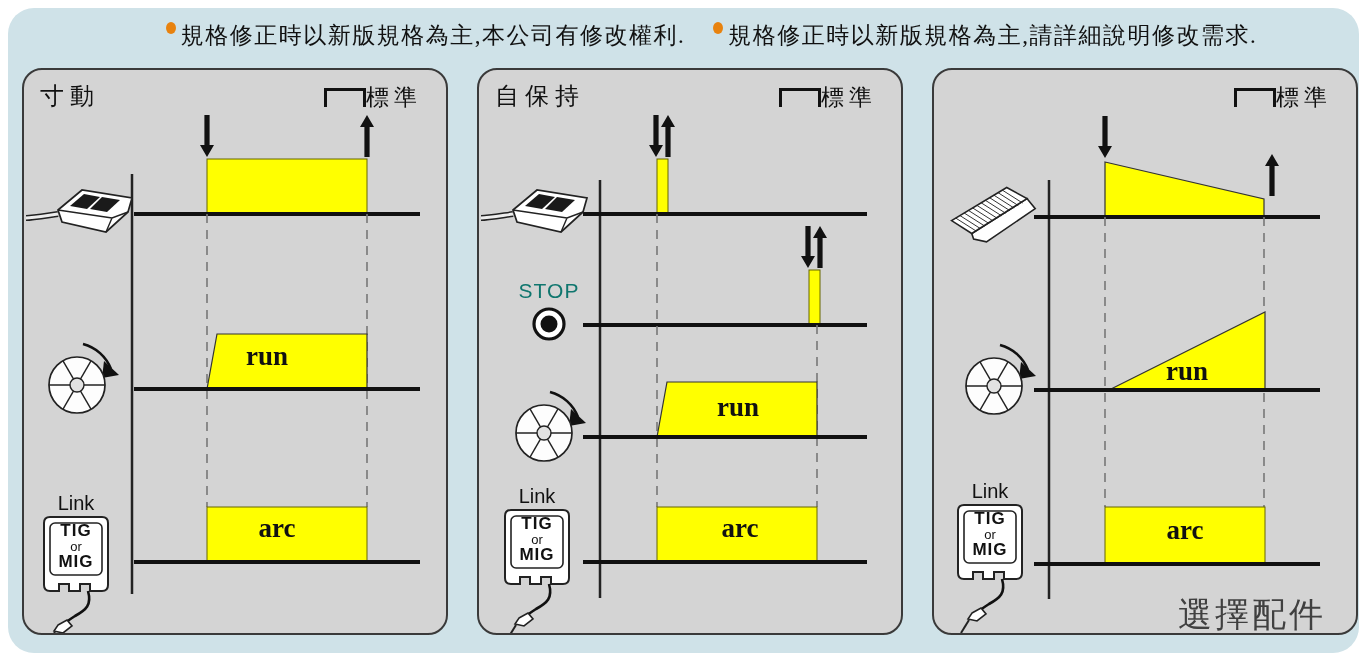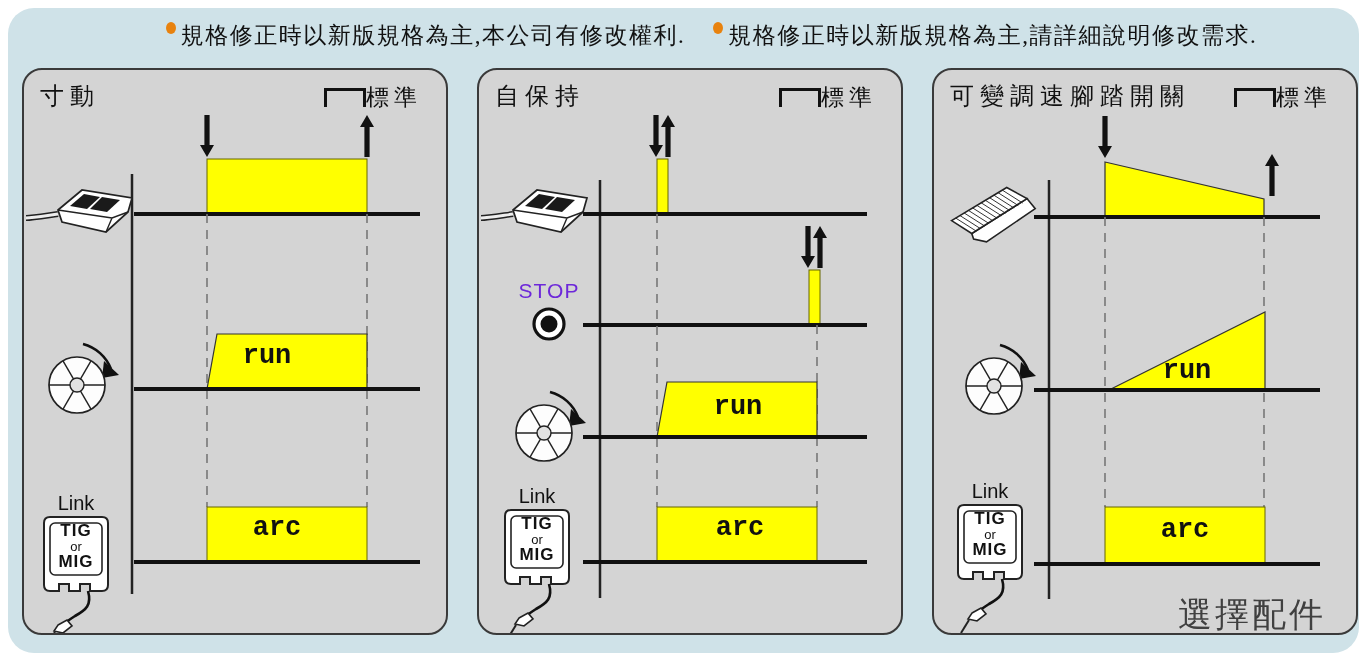--- a/index.html
+++ b/index.html
@@ -43,24 +43,24 @@
   .std-box{
     width:36px;height:16px;
     border-top:3px solid #111;border-left:3px solid #111;border-right:3px solid #111;
   }
   .std-label{
     font-family:"Liberation Serif",serif;font-size:23px;color:#111;letter-spacing:5px;
   }
   .sig-label{
     position:absolute;text-align:center;
     font-size:27px;font-weight:bold;color:#111;
-    font-family:Liberation Mono, monospace;line-height:1;
+    font-family:Liberation Serif, serif;line-height:1;
   }
   .stop-label{
-    position:absolute;font-size:21px;color:#6d28d9;text-align:center;
+    position:absolute;font-size:21px;color:#0f766e;text-align:center;
     font-family:"Liberation Sans",sans-serif;letter-spacing:1px;
   }
   .link-title{
     position:absolute;font-size:20px;color:#111;text-align:center;
     font-family:"Liberation Sans",sans-serif;
   }
   .link-lines{
     position:absolute;width:52px;text-align:center;line-height:1.05;
     font-family:"Liberation Sans",sans-serif;color:#111;
   }
@@ -235,21 +235,20 @@
     <polygon points="175,320 331,242 331,320" fill="#ffff00" stroke="#333" stroke-width="1.2"></polygon>
     <line x1="100" y1="320" x2="386" y2="320" stroke="#111" stroke-width="4"></line>
 
     <rect x="171" y="437" width="160" height="57" fill="#ffff00" stroke="#666600" stroke-width="1"></rect>
     <line x1="100" y1="494" x2="386" y2="494" stroke="#111" stroke-width="4"></line>
 
     <use href="#var-pedal" transform="translate(12,112) scale(0.92)"></use>
     <use href="#fan" transform="translate(60,316)"></use>
     <use href="#linkbox" transform="translate(24,435)"></use>
   </svg>
-  <div class="panel-title">可變調速腳踏開關</div>
   <div class="std">
     <span class="std-box"></span>
     <span class="std-label">標準</span>
   </div>
   <div class="sig-label" style="left:203px;top:288px;width:100px">run</div>
   <div class="sig-label" style="left:181px;top:447px;width:140px">arc</div>
   <div class="link-title" style="left:24px;top:410px;width:64px">Link</div>
   <div class="link-lines" style="left:30px;top:440px">
     <div class="l1">TIG</div>
     <div class="l2">or</div>

